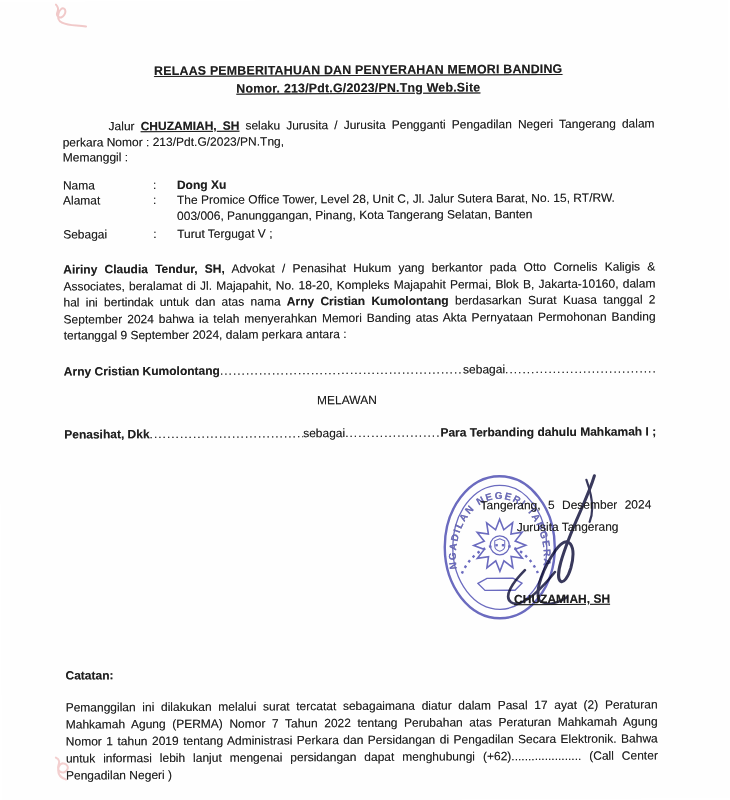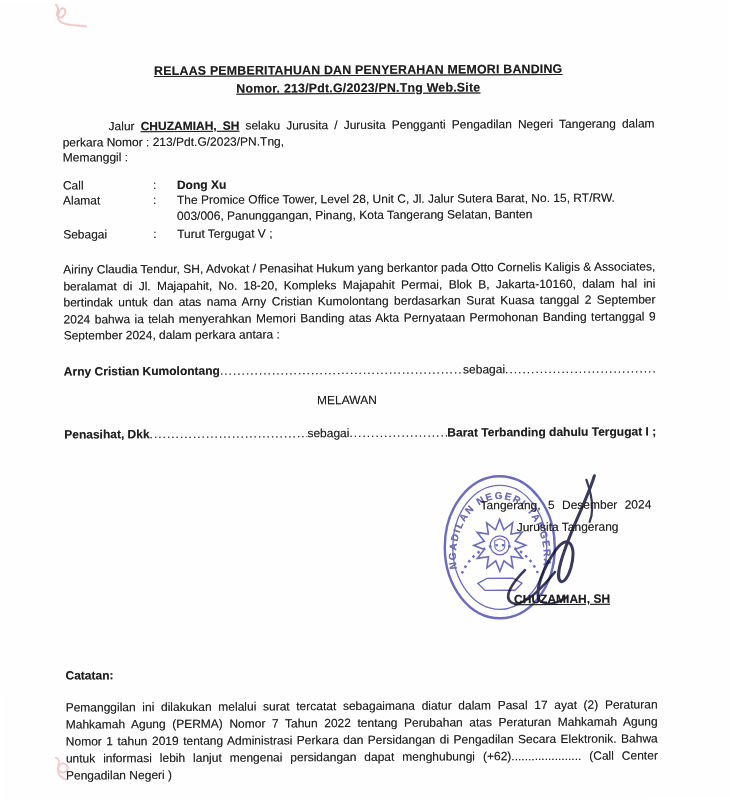--- a/index.html
+++ b/index.html
@@ -47,21 +47,21 @@
     row-gap: 0;
   }
   .recipient .cell { line-height: 15.5px; }
   .recipient .val-bold { font-weight: bold; }
   .recipient .row-gap { margin-top: 2.5px; }
   .advocate-par {
     margin-top: 19px;
     text-align: justify;
     line-height: 16.5px;
   }
-  .advocate-par b { font-weight: normal; }
+  .advocate-par b { font-weight: bold; }
   .party-line {
     margin-top: 20px;
     display: flex;
     align-items: baseline;
     white-space: nowrap;
     font-weight: bold;
   }
   .party-line .leader {
     font-weight: normal;
     overflow: hidden;
@@ -146,21 +146,21 @@
 
     <div class="title-block">
       <div><span class="u">RELAAS PEMBERITAHUAN DAN PENYERAHAN MEMORI BANDING</span></div>
       <div><span class="u">Nomor. 213/Pdt.G/2023/PN.Tng Web.Site</span></div>
     </div>
 
     <div class="intro-par"><span>Jalur </span><span class="officer">CHUZAMIAH, SH</span><span> selaku Jurusita / Jurusita Pengganti  Pengadilan Negeri Tangerang dalam perkara Nomor : 213/Pdt.G/2023/PN.Tng,</span></div>
     <div class="memanggil">Memanggil :</div>
 
     <div class="recipient">
-      <div class="cell">Call</div>
+      <div class="cell">Nama</div>
       <div class="cell">:</div>
       <div class="cell val-bold">Dong Xu</div>
 
       <div class="cell">Alamat</div>
       <div class="cell">:</div>
       <div class="cell">The Promice Office Tower, Level 28, Unit C, Jl. Jalur Sutera Barat, No. 15, RT/RW. 003/006, Panunggangan, Pinang, Kota Tangerang Selatan, Banten</div>
 
       <div class="cell row-gap">Sebagai</div>
       <div class="cell row-gap">:</div>
       <div class="cell row-gap">Turut Tergugat  V ;</div>
@@ -175,21 +175,21 @@
       <span class="leader second">........................................</span>
     </div>
 
     <div class="melawan-row">MELAWAN</div>
 
     <div class="party-line second-party">
       <span>Penasihat, Dkk</span>
       <span class="leader">................................................................................</span>
       <span class="mid">sebagai</span>
       <span class="leader second">................................................</span>
-      <span>Barat Terbanding dahulu Tergugat  I ;</span>
+      <span>Para Terbanding dahulu Mahkamah  I ;</span>
     </div>
 
     <div class="sig-block">
 
       <svg class="stamp-svg" viewBox="0 0 118 150">
         <g stroke="#4a4ab2" fill="none">
           <ellipse cx="59" cy="75" rx="55" ry="71" stroke-width="2.4"></ellipse>
           <ellipse cx="59" cy="75" rx="47" ry="62" stroke-width="1.3"></ellipse>
           <path id="stamp-arc" d="M 16 97 A 44 58 0 1 1 102 97" stroke="none"></path>
           <polygon stroke-width="1.6" points="85,73 74.5,77.1 81.5,86 70.3,84.3 72,95.5 63.1,88.5 59,99 54.9,88.5 46,95.5 47.7,84.3 36.5,86 43.5,77.1 33,73 43.5,68.9 36.5,60 47.7,61.7 46,50.5 54.9,57.5 59,47 63.1,57.5 72,50.5 70.3,61.7 81.5,60 74.5,68.9"></polygon>

